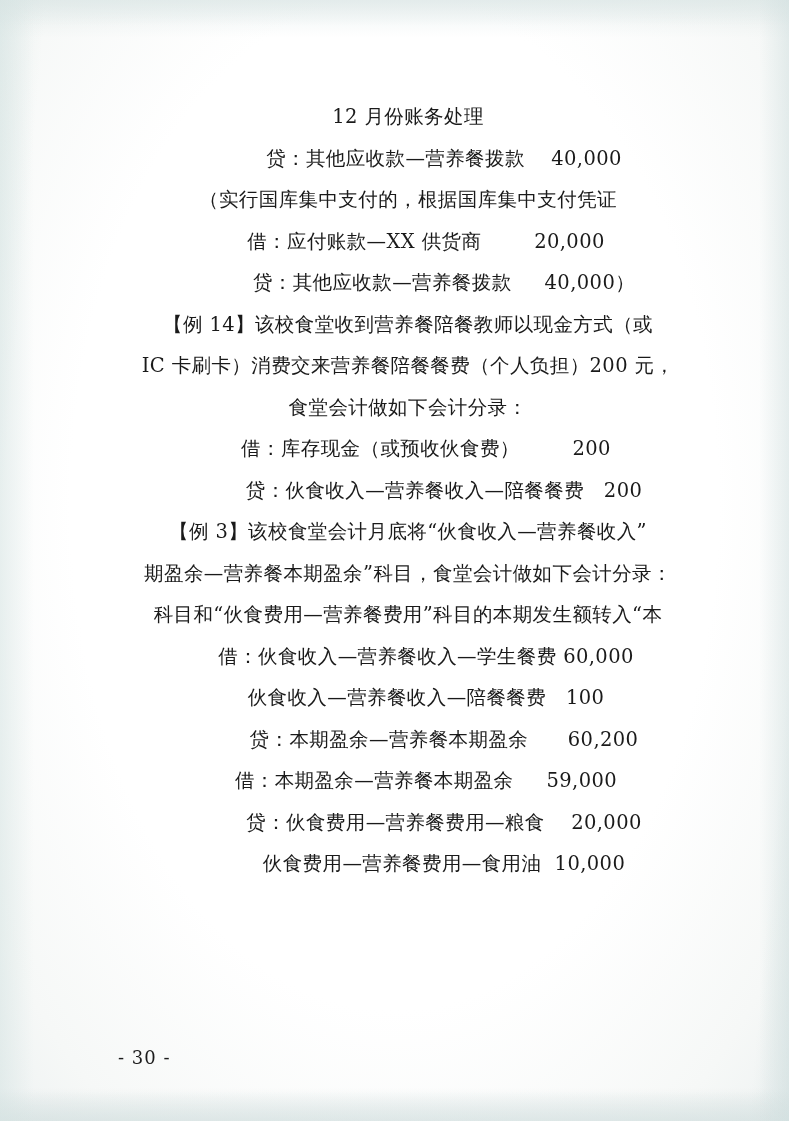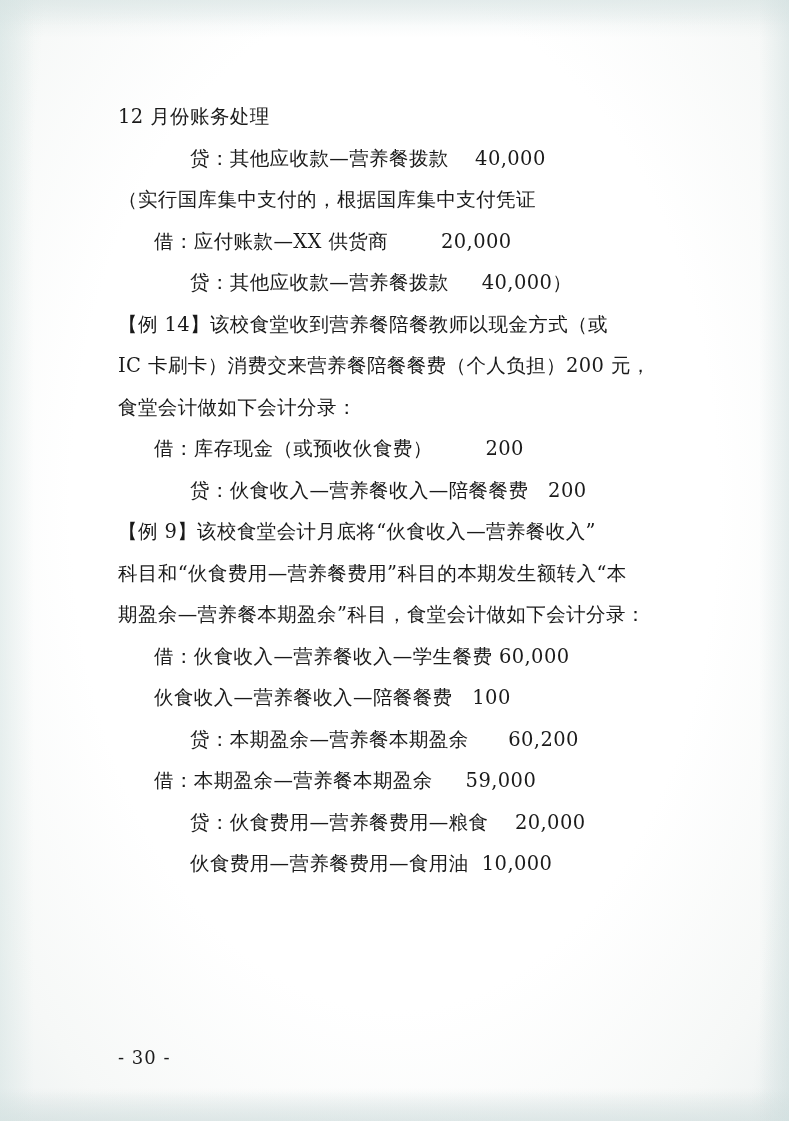--- a/index.html
+++ b/index.html
@@ -33,20 +33,21 @@
       linear-gradient(95deg, rgba(206,222,220,0.30) 0px, rgba(255,255,255,0) 46px),
       linear-gradient(275deg, rgba(200,216,216,0.32) 0px, rgba(255,255,255,0) 40px),
       linear-gradient(180deg, rgba(205,220,220,0.35) 0px, rgba(255,255,255,0) 38px),
       linear-gradient(0deg, rgba(200,214,214,0.35) 0px, rgba(255,255,255,0) 34px);
   }
   .content {
     position: absolute;
     left: 118px;
     top: 96px;
     width: 580px;
+    text-align: center;
   }
   .line {
     font-size: 19.5px;
     line-height: 41.5px;
     white-space: pre;
     letter-spacing: 0.4px;
     color: #1a1a1a;
   }
   .ind0 { padding-left: 0px; }
   .ind1 { padding-left: 36px; }
@@ -88,23 +89,23 @@
     <div class="line ind0">12 月份账务处理</div>
     <div class="line ind2">贷：其他应收款—营养餐拨款    40,000</div>
     <div class="line ind0">（实行国库集中支付的，根据国库集中支付凭证</div>
     <div class="line ind1">借：应付账款—XX 供货商        20,000</div>
     <div class="line ind2">贷：其他应收款—营养餐拨款     40,000）</div>
     <div class="line ind0">【例 14】该校食堂收到营养餐陪餐教师以现金方式（或</div>
     <div class="line ind-neg">IC 卡刷卡）消费交来营养餐陪餐餐费（个人负担）200 元，</div>
     <div class="line ind-neg">食堂会计做如下会计分录：</div>
     <div class="line ind1">借：库存现金（或预收伙食费）        200</div>
     <div class="line ind2">贷：伙食收入—营养餐收入—陪餐餐费   200</div>
-    <div class="line ind0">【例 9】该校食堂会计月底将“伙食收入—营养餐收入”</div>
+    <div class="line ind0">【例 3】该校食堂会计月底将“伙食收入—营养餐收入”</div>
+    <div class="line ind-neg">期盈余—营养餐本期盈余”科目，食堂会计做如下会计分录：</div>
     <div class="line ind-neg">科目和“伙食费用—营养餐费用”科目的本期发生额转入“本</div>
-    <div class="line ind-neg">期盈余—营养餐本期盈余”科目，食堂会计做如下会计分录：</div>
     <div class="line ind1">借：伙食收入—营养餐收入—学生餐费 60,000</div>
     <div class="line ind1">伙食收入—营养餐收入—陪餐餐费   100</div>
     <div class="line ind2">贷：本期盈余—营养餐本期盈余      60,200</div>
     <div class="line ind1">借：本期盈余—营养餐本期盈余     59,000</div>
     <div class="line ind2">贷：伙食费用—营养餐费用—粮食    20,000</div>
     <div class="line ind2">伙食费用—营养餐费用—食用油  10,000</div>
   </div>
 
   <div class="pagenum">- 30 -</div>
 </div>

